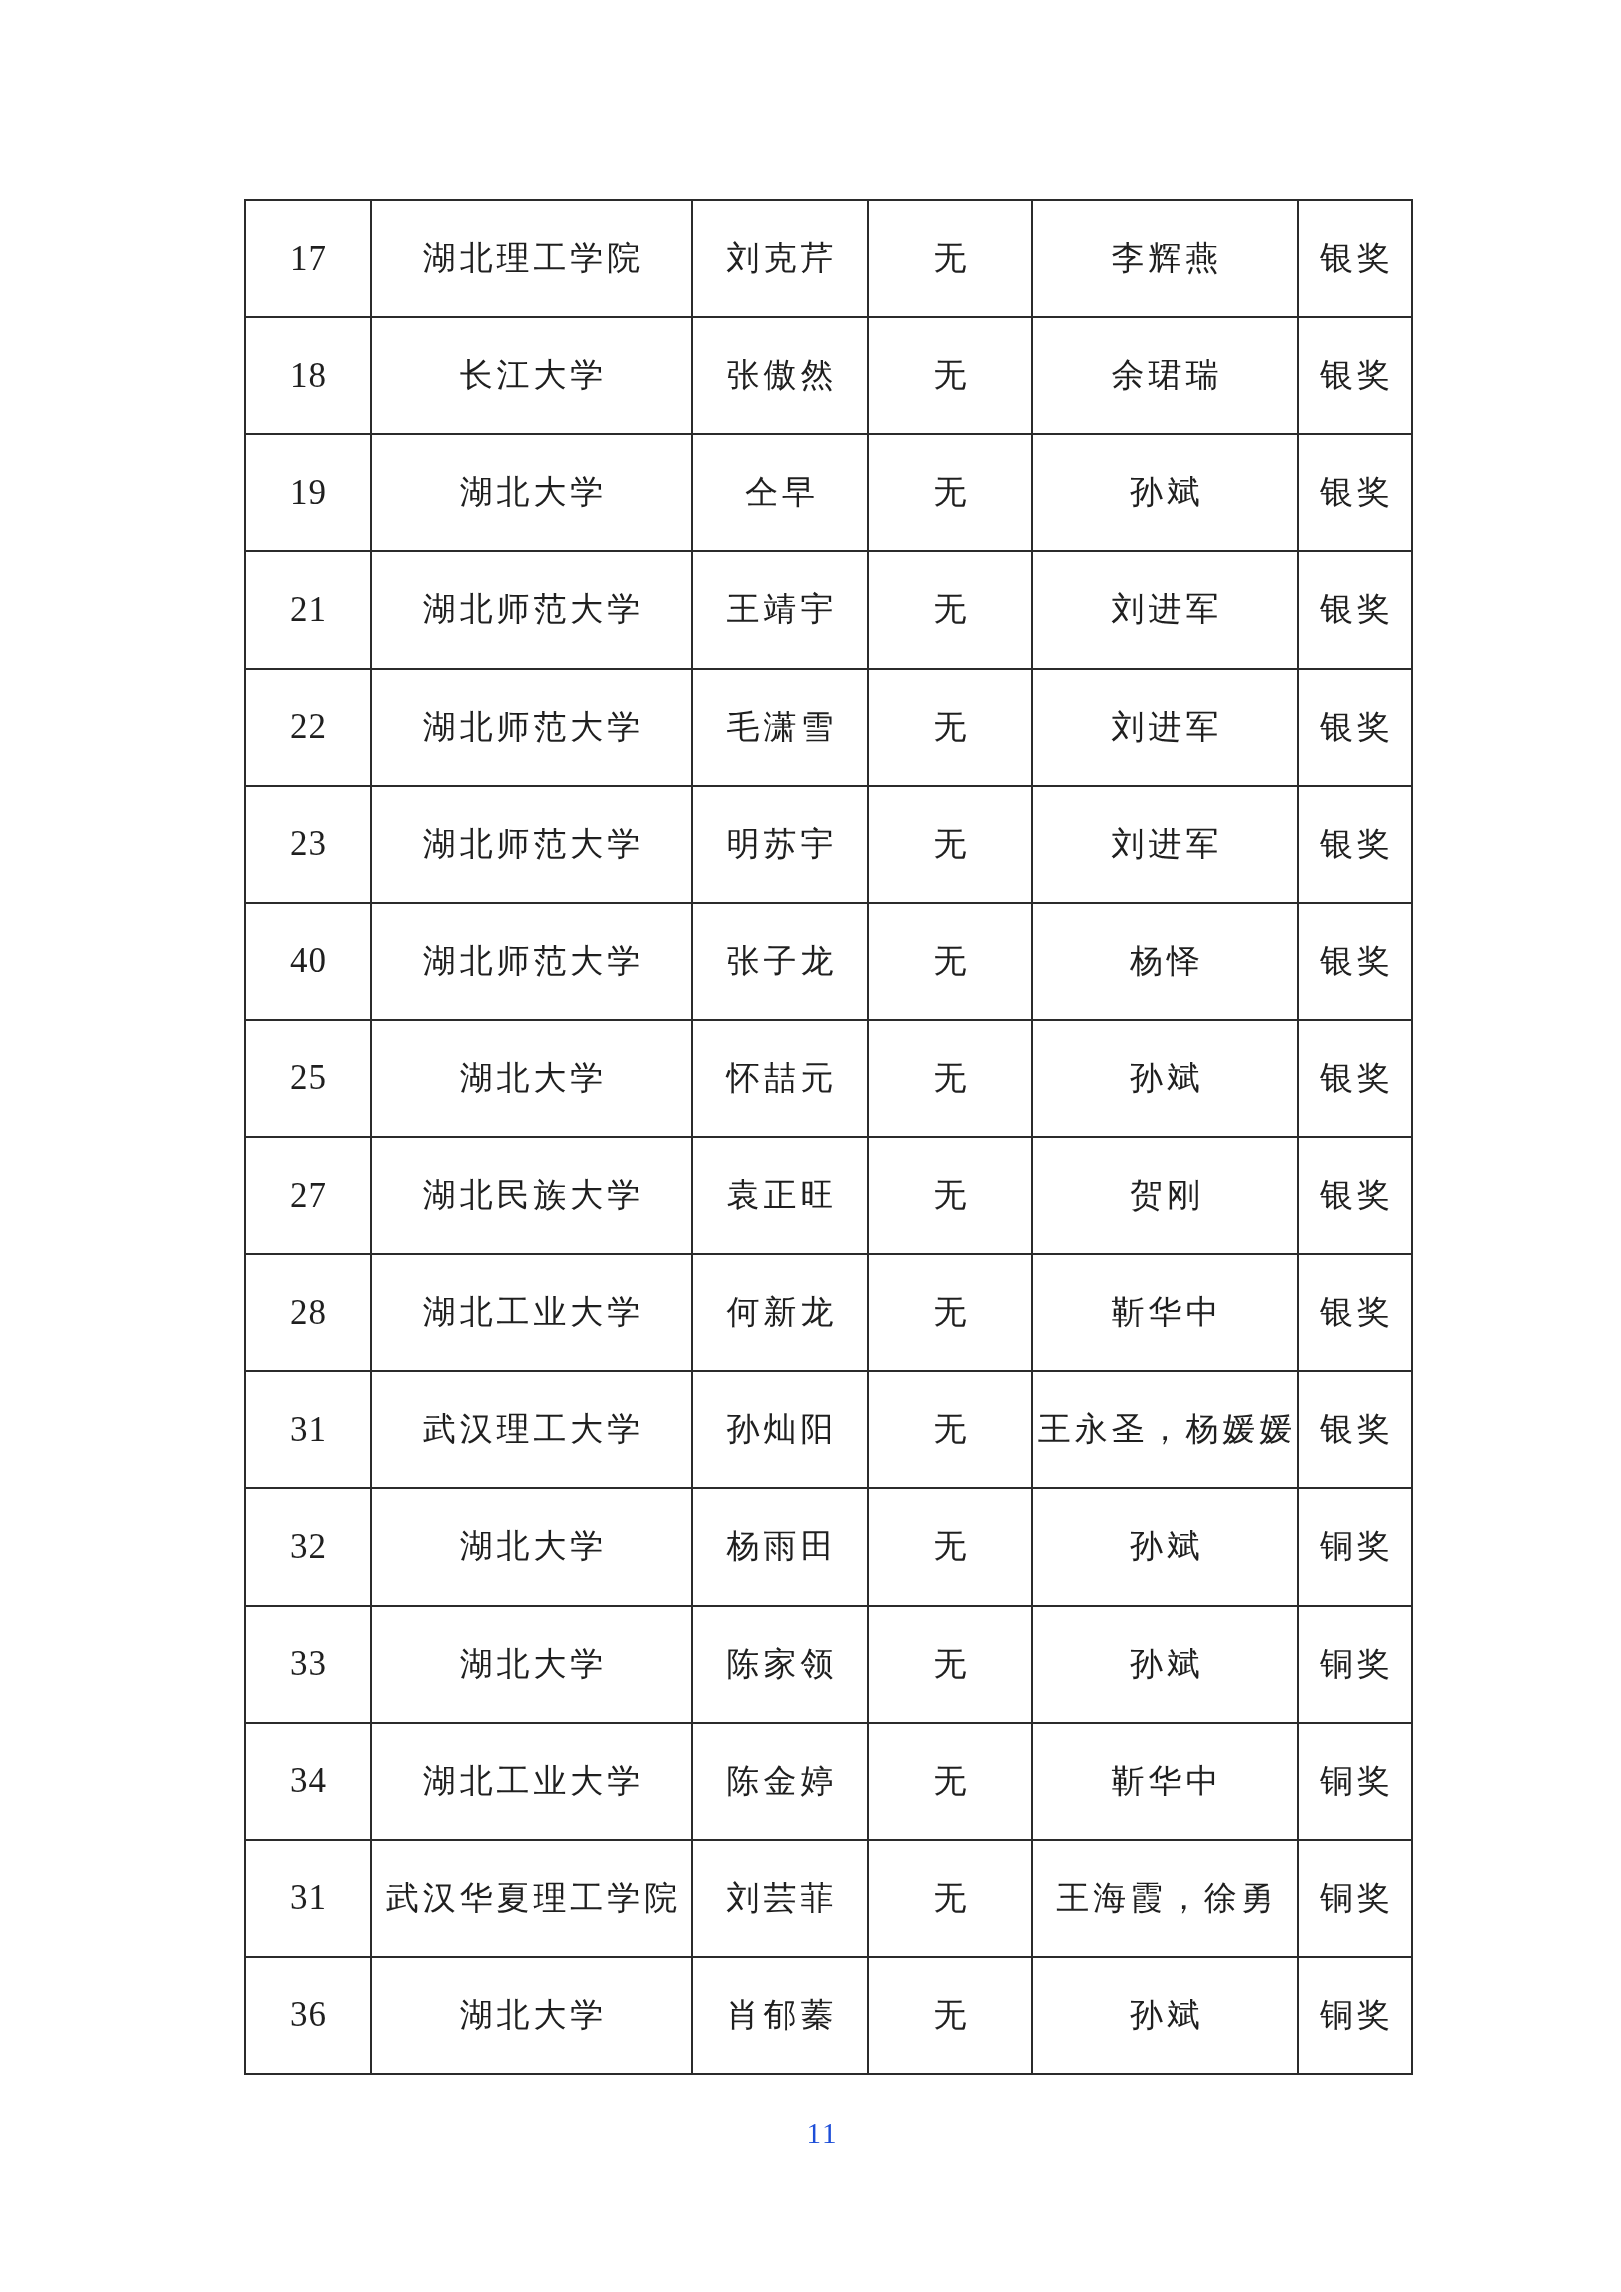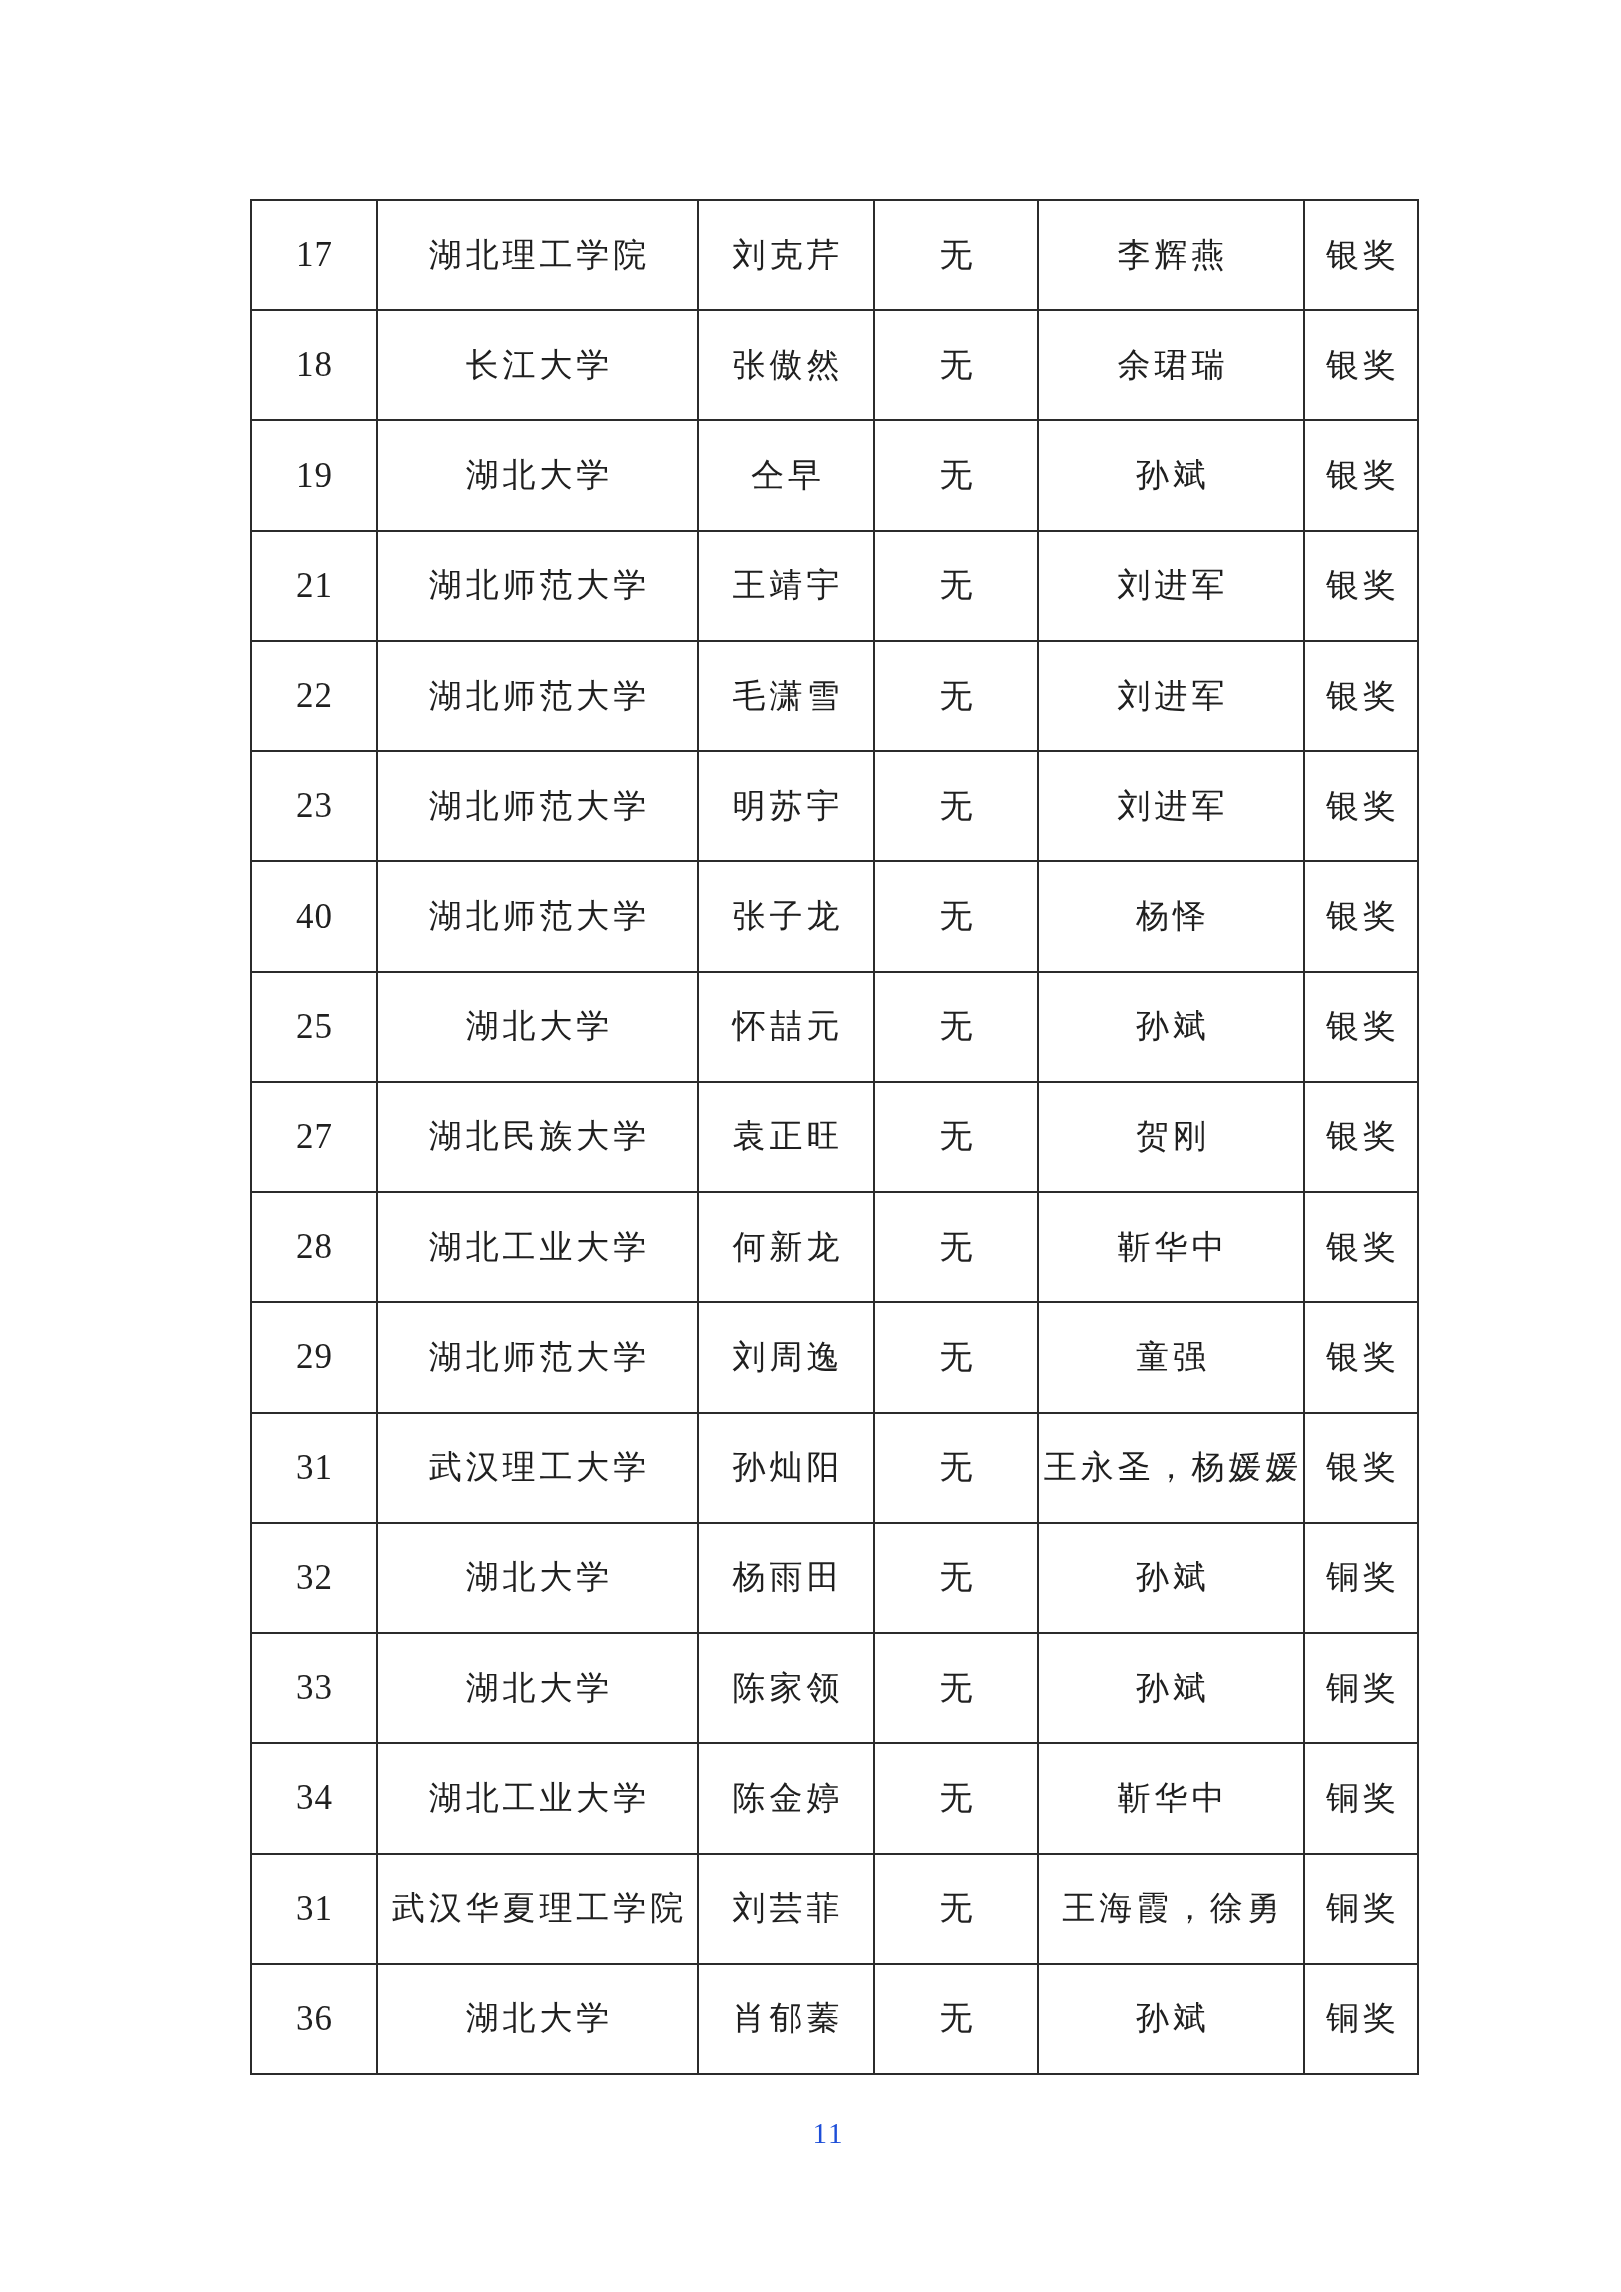--- a/index.html
+++ b/index.html
@@ -8,21 +8,21 @@
     width: 1621px;
     height: 2293px;
     background: #ffffff;
     font-family: "Liberation Serif", "DejaVu Serif", serif;
     color: #1f1f1f;
     position: relative;
   }
 
   .page {
     position: absolute;
-    left: 18px; top: 0;
+    left: 12px; top: 0;
     width: 1352px;
     height: 2293px;
     background: #ffffff;
     font-family: Liberation Serif, serif;
   }
 
   table.award-table {
     position: absolute;
     left: 232px;
     top: 199px;
@@ -151,28 +151,20 @@
         </tr>
         <tr>
           <td class="col-rank">28</td>
           <td class="col-university">湖北工业大学</td>
           <td class="col-name">何新龙</td>
           <td class="col-work">无</td>
           <td class="col-advisor">靳华中</td>
           <td class="col-award">银奖</td>
         </tr>
         <tr>
-          <td class="col-rank">29</td>
-          <td class="col-university">湖北师范大学</td>
-          <td class="col-name">刘周逸</td>
-          <td class="col-work">无</td>
-          <td class="col-advisor">童强</td>
-          <td class="col-award">银奖</td>
-        </tr>
-        <tr>
           <td class="col-rank">31</td>
           <td class="col-university">武汉理工大学</td>
           <td class="col-name">孙灿阳</td>
           <td class="col-work">无</td>
           <td class="col-advisor">王永圣，杨媛媛</td>
           <td class="col-award">银奖</td>
         </tr>
         <tr>
           <td class="col-rank">32</td>
           <td class="col-university">湖北大学</td>

